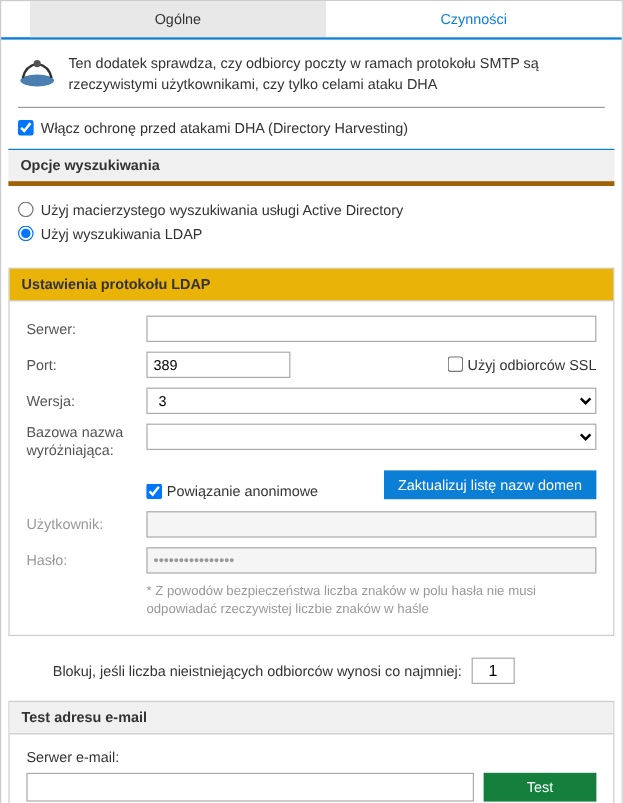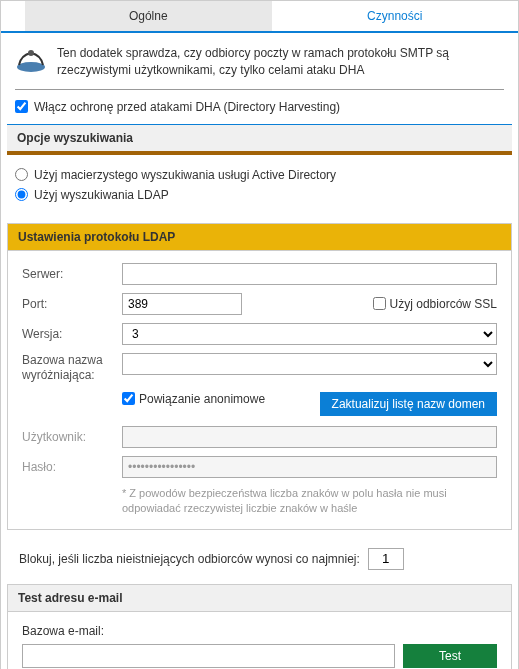--- a/index.html
+++ b/index.html
@@ -20,24 +20,24 @@
 .subsection { border: 1px solid #ccc; margin: 8px 6px 12px 6px; }
 .subsection-header { background: #eab308; border-bottom: 1px solid #ccc; padding: 6px 10px; font-weight: bold; font-size: 12px; }
 .subsection-body { padding: 12px 14px; }
 .form-row { display: flex; align-items: center; margin-bottom: 8px; }
 .form-label { width: 100px; color: #555; }
 .form-label.muted { color: #999; }
 .form-input { flex: 1; border: 1px solid #aaa; padding: 3px 5px; font-size: 12px; height: 22px; }
 .form-input.short { width: 120px; flex: none; }
 .ssl-box { margin-left: auto; display: flex; align-items: center; gap: 4px; }
 .select { flex: 1; border: 1px solid #aaa; padding: 2px 5px; font-size: 12px; height: 22px; background: #fff; }
-.anon-row { display: flex; align-items: flex-start; margin-bottom: 10px; padding-left: 100px; }
+.anon-row { display: flex; align-items: flex-end; margin-bottom: 10px; padding-left: 100px; }
 .btn-primary { background: #0b7fd6; color: #fff; border: none; padding: 5px 12px; font-size: 12px; cursor: pointer; margin-left: auto; }
 .note { color: #999; font-size: 11px; padding-left: 100px; line-height: 1.4; margin-top: 4px; }
-.block-row { padding: 6px 18px 14px 18px; display: flex; align-items: center; gap: 8px; }
+.block-row { padding: 6px 18px 14px 18px; display: flex; align-items: center; gap: 8px; margin-left: 25px; }
 .block-input { width: 36px; border: 1px solid #aaa; padding: 3px 5px; text-align: center; height: 22px; }
 .test-section { border: 1px solid #ccc; margin: 0 6px 10px 6px; }
 .test-body { padding: 12px 14px 14px 14px; }
 .test-row { display: flex; gap: 8px; align-items: center; margin-top: 6px; }
 .test-input { flex: 1; border: 1px solid #aaa; padding: 3px 5px; height: 24px; }
 .test-btn { background: #15803d; color: #fff; border: none; padding: 0 36px; height: 24px; font-size: 12px; cursor: pointer; }
 input[type=checkbox], input[type=radio] { margin: 0; }
 </style>
 </head>
 <body>
@@ -130,21 +130,21 @@
   </div>
 
   <div class="block-row">
     <span>Blokuj, jeśli liczba nieistniejących odbiorców wynosi co najmniej:</span>
     <input class="block-input" value="1" style="">
   </div>
 
   <div class="test-section">
     <div class="subsection-header" style="border-bottom:1px solid #ccc;background:#f0f0f0;">Test adresu e-mail</div>
     <div class="test-body">
-      <div>Bazowa e-mail:</div>
+      <div>Serwer e-mail:</div>
       <div class="test-row">
         <input class="test-input" value="" style="">
         <button class="test-btn">Test</button>
       </div>
     </div>
   </div>
 
 </div>
 
 </body></html>

